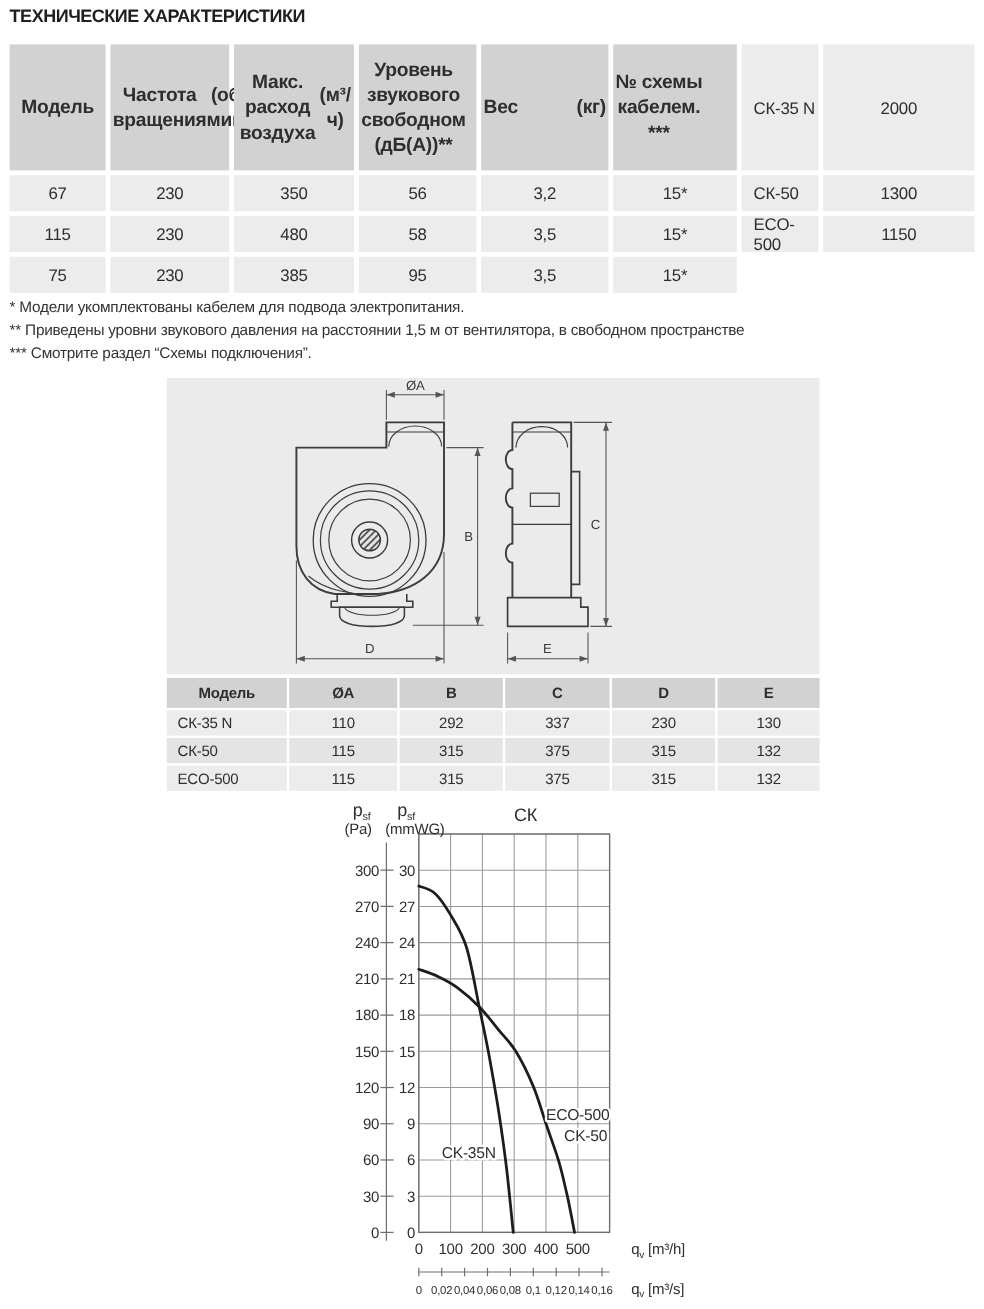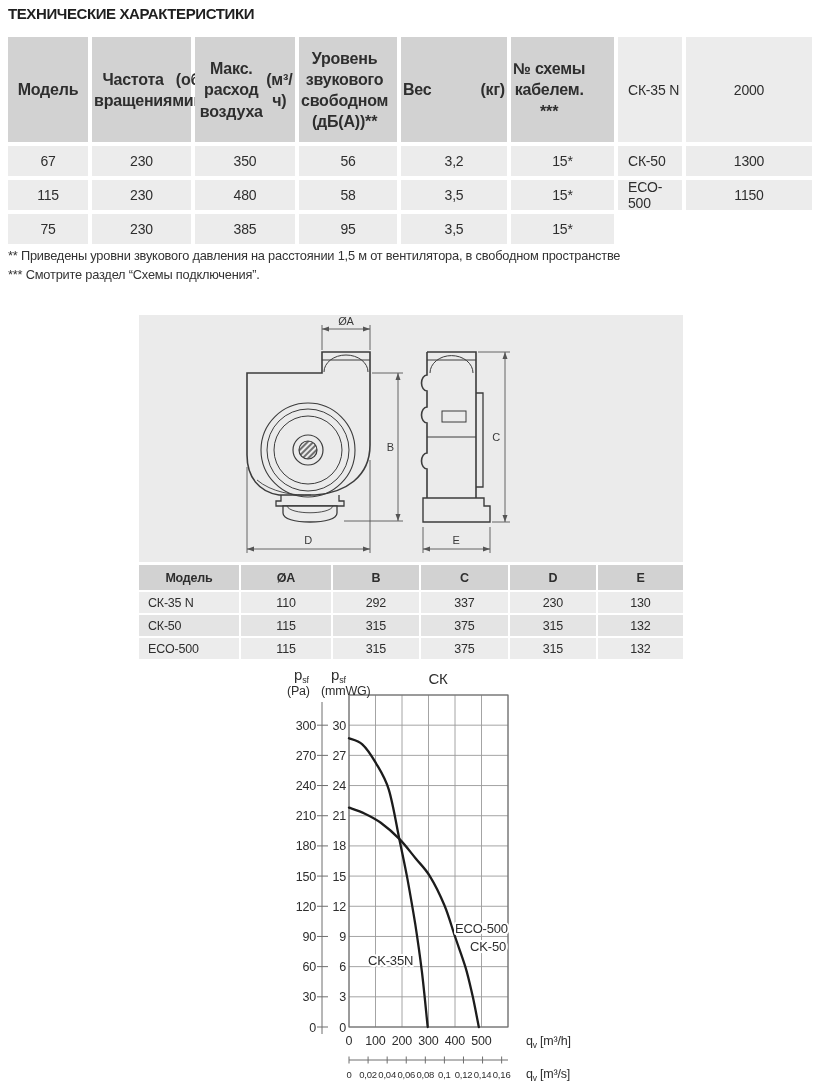--- a/index.html
+++ b/index.html
@@ -96,20 +96,21 @@
       <div class="td">1150</div>
       <div class="td">75</div>
       <div class="td">230</div>
       <div class="td">385</div>
       <div class="td">95</div>
       <div class="td">3,5</div>
       <div class="td">15*</div>
     </div>
 
   <div class="footnotes">
+    <div>* Модели укомплектованы кабелем для подвода электропитания.</div>
     <div>** Приведены уровни звукового давления на расстоянии 1,5 м от вентилятора, в свободном пространстве</div>
     <div>*** Смотрите раздел “Схемы подключения”.</div>
   </div>
 
   <div class="drawing-panel">
     <svg width="544" height="247" viewBox="0 0 544 247">
       <defs>
         <pattern id="hatch" width="4" height="4" patternUnits="userSpaceOnUse" patternTransform="rotate(45)">
           <rect width="4" height="4" fill="#ebebeb"></rect>
           <line x1="1" y1="0" x2="1" y2="4" stroke="#3c3c3c" stroke-width="1.4"></line>

